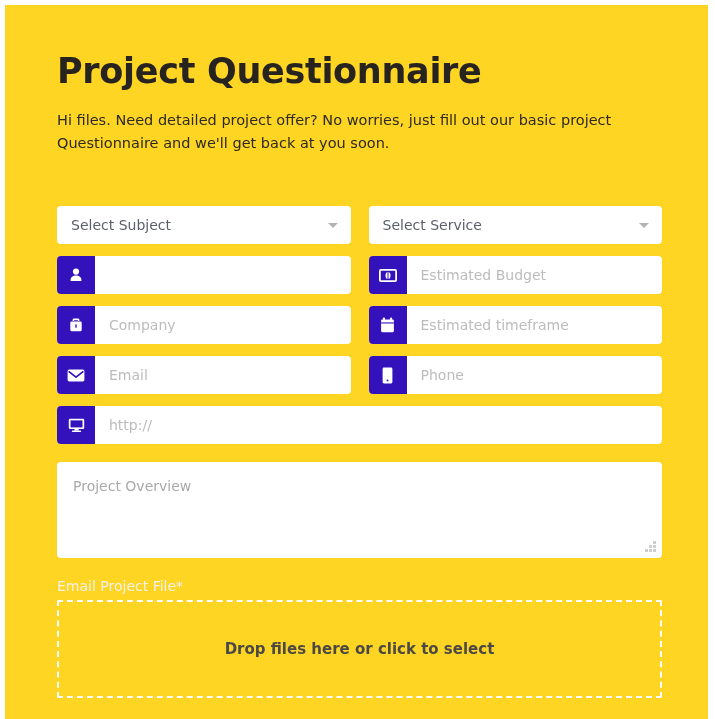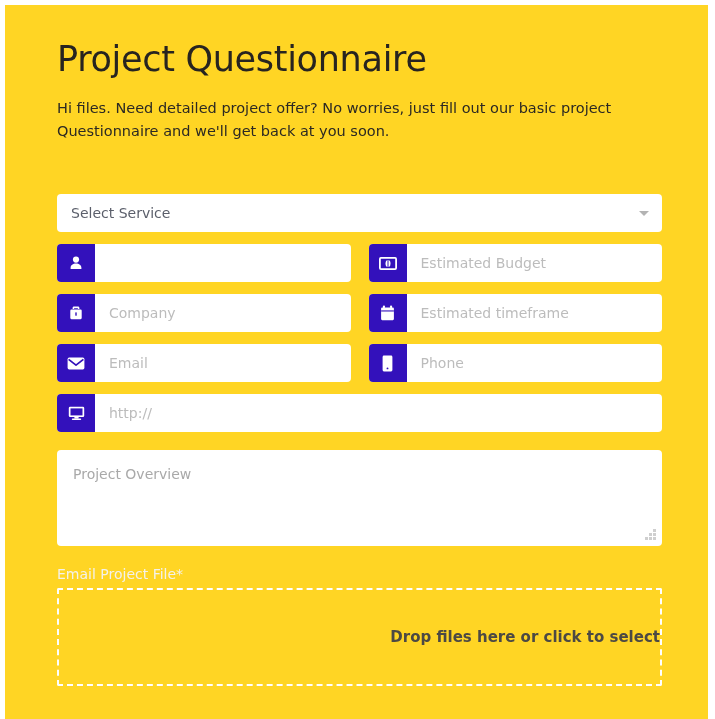--- a/index.html
+++ b/index.html
@@ -25,24 +25,24 @@
     overflow: hidden;
   }
 
   .inner {
     padding: 34px 46px 0 52px;
   }
 
   .page-title {
     font-family: "DejaVu Sans", sans-serif;
     font-size: 35px;
-    font-weight: 400;
+    font-weight: 700;
     color: #272420;
     letter-spacing: -0.3px;
-    margin: 0 0 18px 0;
+    margin: 12px 0 18px 0;
     line-height: 1.15;
   }
 
   .page-intro {
     font-family: "DejaVu Sans", sans-serif;
     font-size: 14.5px;
     font-weight: 400;
     color: #2c2923;
     line-height: 1.55;
     margin: 0;
@@ -154,21 +154,21 @@
     font-size: 14px;
     color: #f4f1ea;
     display: block;
     margin-bottom: 6px;
   }
   .dropzone {
     border: 2px dashed #ffffff;
     height: 98px;
     display: flex;
     align-items: center;
-    justify-content: flex-end;
+    justify-content: center;
     border-radius: 2px;
   }
   .dropzone-text {
     font-family: "DejaVu Sans", sans-serif;
     font-size: 15px;
     font-weight: 700;
     color: #4c4944;
   }
 </style>
 </head>
@@ -177,20 +177,26 @@
 <div class="page">
   <div class="inner">
 
     <h1 class="page-title">Project Questionnaire</h1>
 
     <p class="page-intro">Hi files. Need detailed project offer? No worries, just fill out our basic project Questionnaire and we'll get back at you soon.</p>
 
     <div class="form">
 
       <div class="row">
+        <div class="col">
+          <div class="select-box">
+            <span class="select-label">Select Subject</span>
+            <span class="select-caret"></span>
+          </div>
+        </div>
         <div class="col">
           <div class="select-box">
             <span class="select-label">Select Service</span>
             <span class="select-caret"></span>
           </div>
         </div>
       </div>
 
       <div class="row">
         <div class="col">

